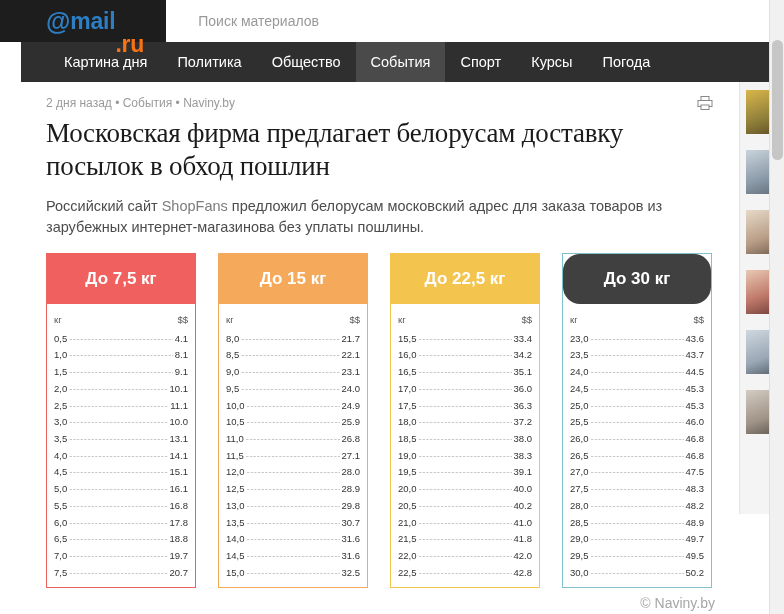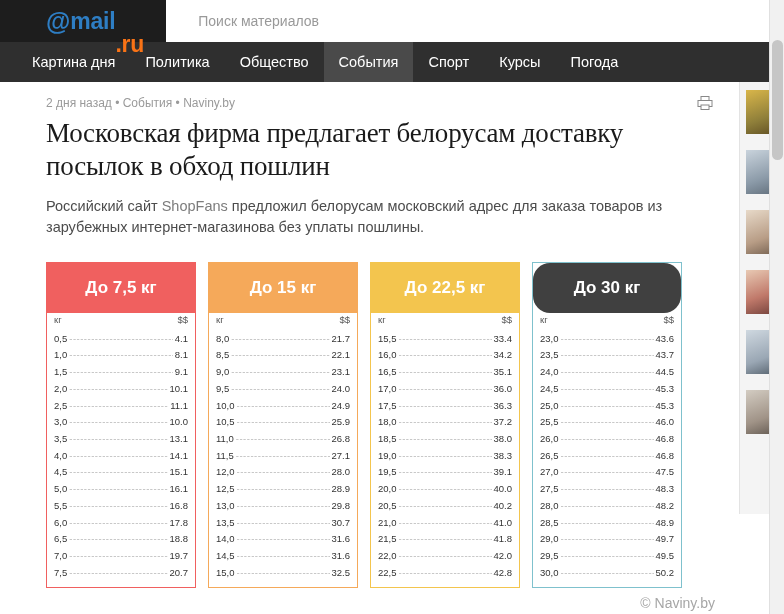--- a/index.html
+++ b/index.html
@@ -29,21 +29,21 @@
   }
   .searchinput {
     border:none; outline:none; width:100%; height:30px; padding-left:32px;
     font-size:14px; color:#555; background:transparent;
     font-family:"Liberation Sans", sans-serif;
   }
   .searchinput::placeholder { color:#999; }
 
   
   .nav {
-    height: 40px; background:#2f2f2f; display:flex; align-items:stretch; padding-left:17px;
+    height: 40px; background:#2f2f2f; display:flex; align-items:stretch; padding-left:28px;margin-left:21px;
   }
   .nav-item {
     display:flex; align-items:center; padding: 0 15px;
     color:#ffffff; font-size:14.5px; white-space:nowrap; cursor:pointer;
   }
   .nav-item.active { background:#4a4a4a; }
 
   
   .content { display:flex; height: 432px; }
   .main {
@@ -64,40 +64,40 @@
     font-size: 27px; line-height: 1.22; font-weight: normal;
     color: #1a1a1a; margin: 7px 0 0 0; letter-spacing: -0.2px;
   }
   p.lead {
     font-size: 14.5px; line-height: 1.45; color:#4c4c4c; margin: 13px 0 0 0;
     max-width: 680px;
   }
   p.lead .hl { color:#7c7c7c; }
 
   
-  .tables { display:flex; gap: 12px; margin-top: 24px; }
+  .tables { display:flex; gap: 22px; margin-top: 15px; }
   .tbl { width: 150px; border: 1px solid #ddd; background:#fff; }
   .tbl .cap {
     height: 50px; display:flex; align-items:center; justify-content:center;
     font-size: 17px; color:#ffffff; font-weight:bold;
   }
   .tbl.t1 { border-color:#f0605f; }
   .tbl.t2 { border-color:#f5a95a; }
   .tbl.t3 { border-color:#f3c54e; }
   .tbl.t4 { border-color:#7fc1cd; }
   .tbl.t1 .cap { background:#f0605f; }
   .tbl.t2 .cap { background:#f5a95a; }
   .tbl.t3 .cap { background:#f3c54e; }
   .tbl.t4 .cap { background:#404040;border-radius:17px; }
 
   .tbl .hdr, .tbl .row {
     display:flex; justify-content:space-between;
     font-size: 9.5px; color:#333; padding: 1px 7px; line-height: 1.55;
   }
-  .tbl .hdr { padding-top: 0; padding-bottom:3px; color:#555; }
+  .tbl .hdr { padding-top: 9px; padding-bottom:3px; color:#555; }
   .tbl .row .dots {
     flex: 1; margin: 0 2px; overflow:hidden; white-space:nowrap; color:#b5b5b5;
     letter-spacing: 0.5px;
   }
   .tbl .rows { padding-bottom: 6px; }
 
   .copyright {
     text-align: right; font-size: 14px; color:#a6a6a6; margin-top: 7px; padding-right: 4px;
   }
 

